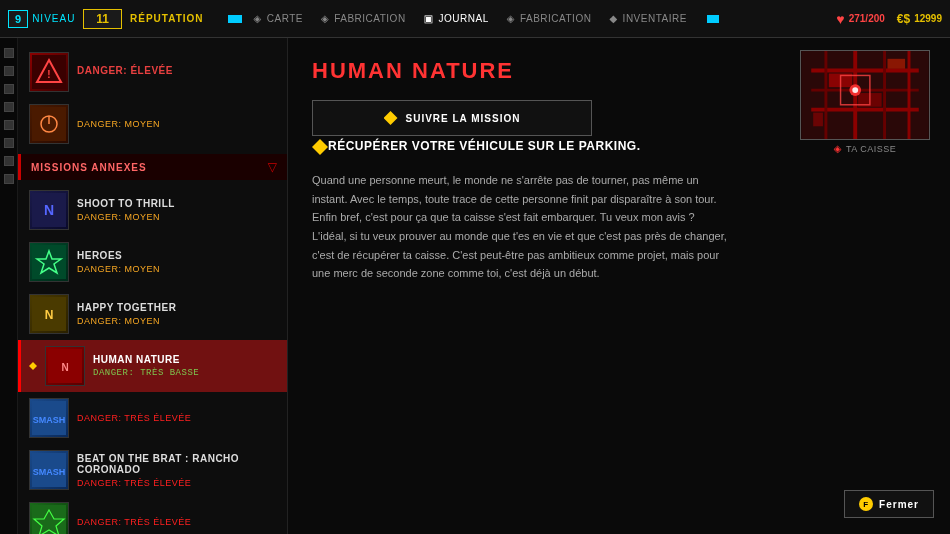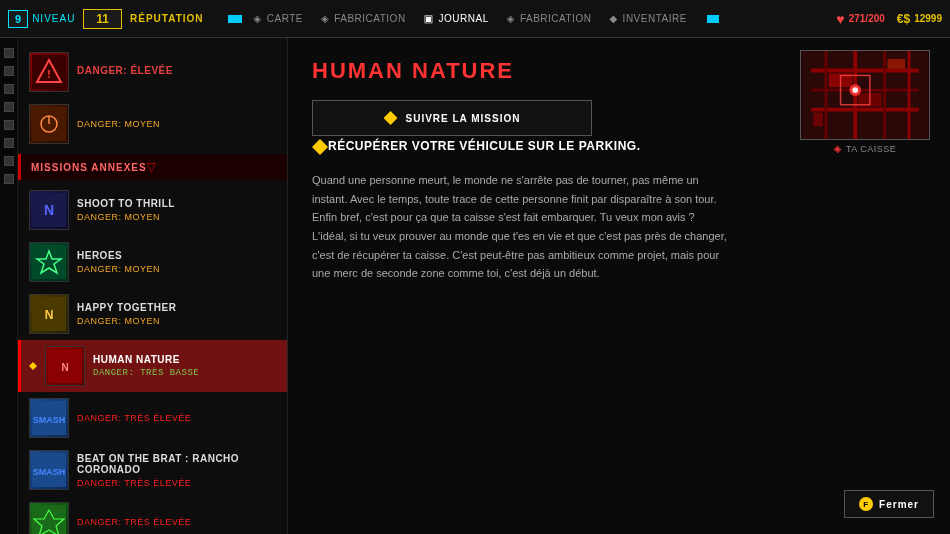--- a/index.html
+++ b/index.html
@@ -187,21 +187,21 @@
     }
     .danger-moyen { color: #f5a623; }
     .danger-eleve { color: #e84040; }
     .danger-tres-basse { color: #7ec850; font-family: Liberation Mono, monospace; }
     .danger-tres-eleve { color: #ff2020; }
 
     
     .section-header {
       display: flex;
       align-items: center;
-      justify-content: flex-start;
+      justify-content: space-between;
       padding: 6px 10px;
       background: #1a0000;
       border-left: 3px solid #cc0000;
       margin: 4px 0;
       cursor: pointer;
     }
     .section-header-label {
       color: #ff6666;
       font-size: 10px;
       font-weight: bold;

